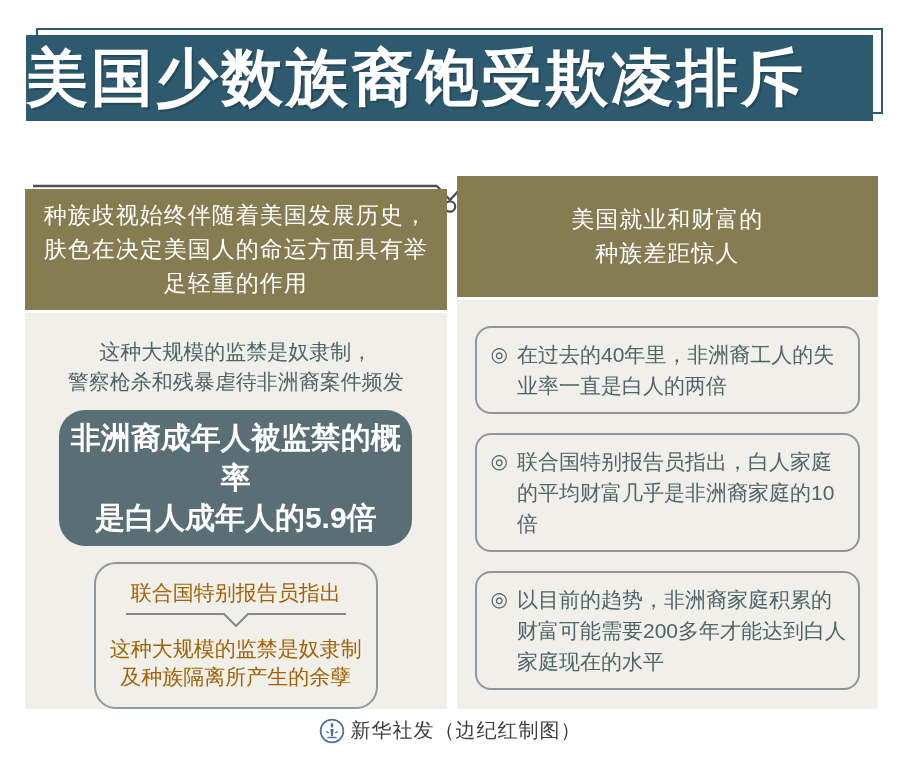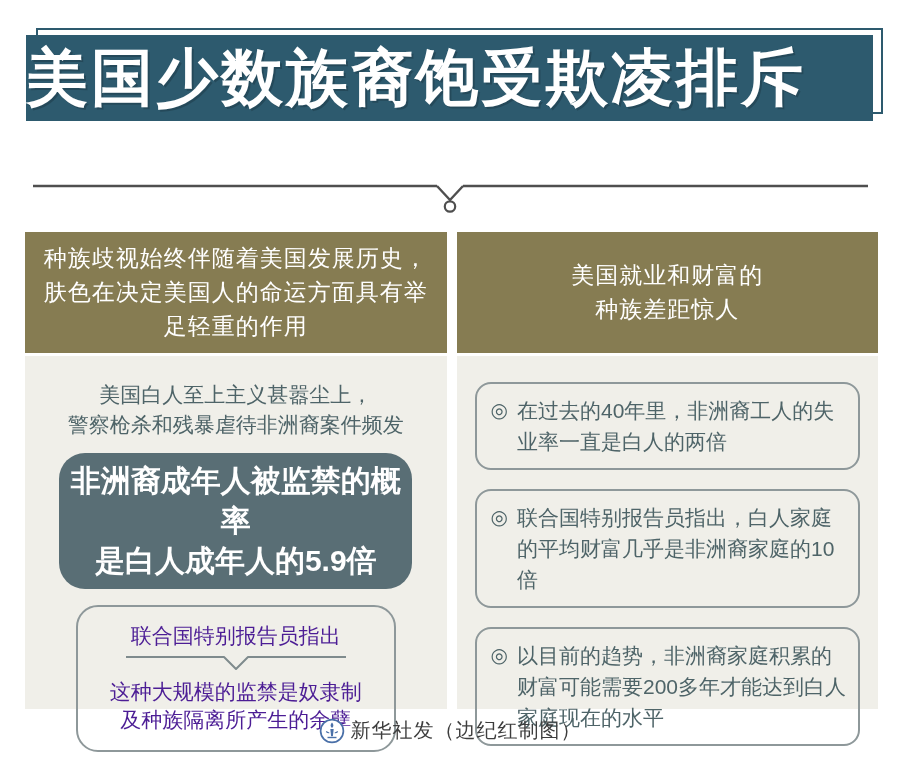--- a/index.html
+++ b/index.html
@@ -27,21 +27,21 @@
   
   .subtitle{
     position:absolute;top:147px;left:0;width:100%;
     text-align:center;font-size:25px;font-weight:bold;color:#4c4c4c;
     letter-spacing:1px;
   }
   .divider-wrap{position:absolute;top:181px;left:0;width:900px;height:34px;}
   
   .columns{
     position:absolute;top:232px;left:25px;width:853px;height:477px;
-    display:flex;gap:10px;
+    display:flex;gap:10px;align-items:flex-end;
   }
   .panel{flex:1 1 0;background:#f0efe9;display:flex;flex-direction:column;}
   .panel-header{
     background:#867c52;color:#ffffff;height:121px;flex:0 0 121px;
     display:flex;flex-direction:column;align-items:center;justify-content:center;
     text-align:center;font-family:"Liberation Serif", serif;
     font-size:23px;line-height:34px;letter-spacing:1px;
     border-bottom:3px solid #ffffff;
   }
   
@@ -49,23 +49,23 @@
     margin-top:24px;text-align:center;color:#4e6468;
     font-size:21px;line-height:30px;font-weight:500;
   }
   .highlight-box{
     margin:13px auto 0;width:353px;box-sizing:border-box;
     background:#596e75;border-radius:26px;
     color:#ffffff;text-align:center;font-weight:bold;
     font-size:30px;line-height:40px;padding:8px 4px;
   }
   .quote-box{
-    margin:16px auto 0;width:320px;box-sizing:border-box;
+    margin:16px auto 0;width:284px;box-sizing:border-box;
     border:2px solid #8e989a;border-radius:22px;
-    text-align:center;color:#4c1d95;
+    text-align:center;color:#a16207;
     padding:15px 8px 16px;
     font-size:21px;line-height:28px;font-weight:500;
   }
   .quote-divider{margin:4px auto 6px;display:block;}
   
   .bullets{padding:26px 18px 0;box-sizing:border-box;}
   .bullet-card{
     border:2px solid #8e989a;border-radius:16px;
     padding:11px 12px 11px 14px;margin-bottom:19px;
     display:flex;gap:9px;align-items:flex-start;
@@ -100,21 +100,21 @@
 
   <div class="columns">
 
     <div class="panel">
       <div class="panel-header">
         <div>种族歧视始终伴随着美国发展历史，</div>
         <div>肤色在决定美国人的命运方面具有举</div>
         <div>足轻重的作用</div>
       </div>
       <div class="intro-text">
-        <div>美国白人至上主义甚嚣尘上，</div>
+        <div>这种大规模的监禁是奴隶制，</div>
         <div>警察枪杀和残暴虐待非洲裔案件频发</div>
       </div>
       <div class="highlight-box">
         <div>非洲裔成年人被监禁的概率</div>
         <div>是白人成年人的5.9倍</div>
       </div>
       <div class="quote-box">
         <div>联合国特别报告员指出</div>
         <svg class="quote-divider" width="224" height="18" viewBox="0 0 224 18">
           <path d="M2 3 H100 L112 15 L124 3 H222" stroke="#7f8b8d" stroke-width="2" fill="none" stroke-linejoin="round"></path>

